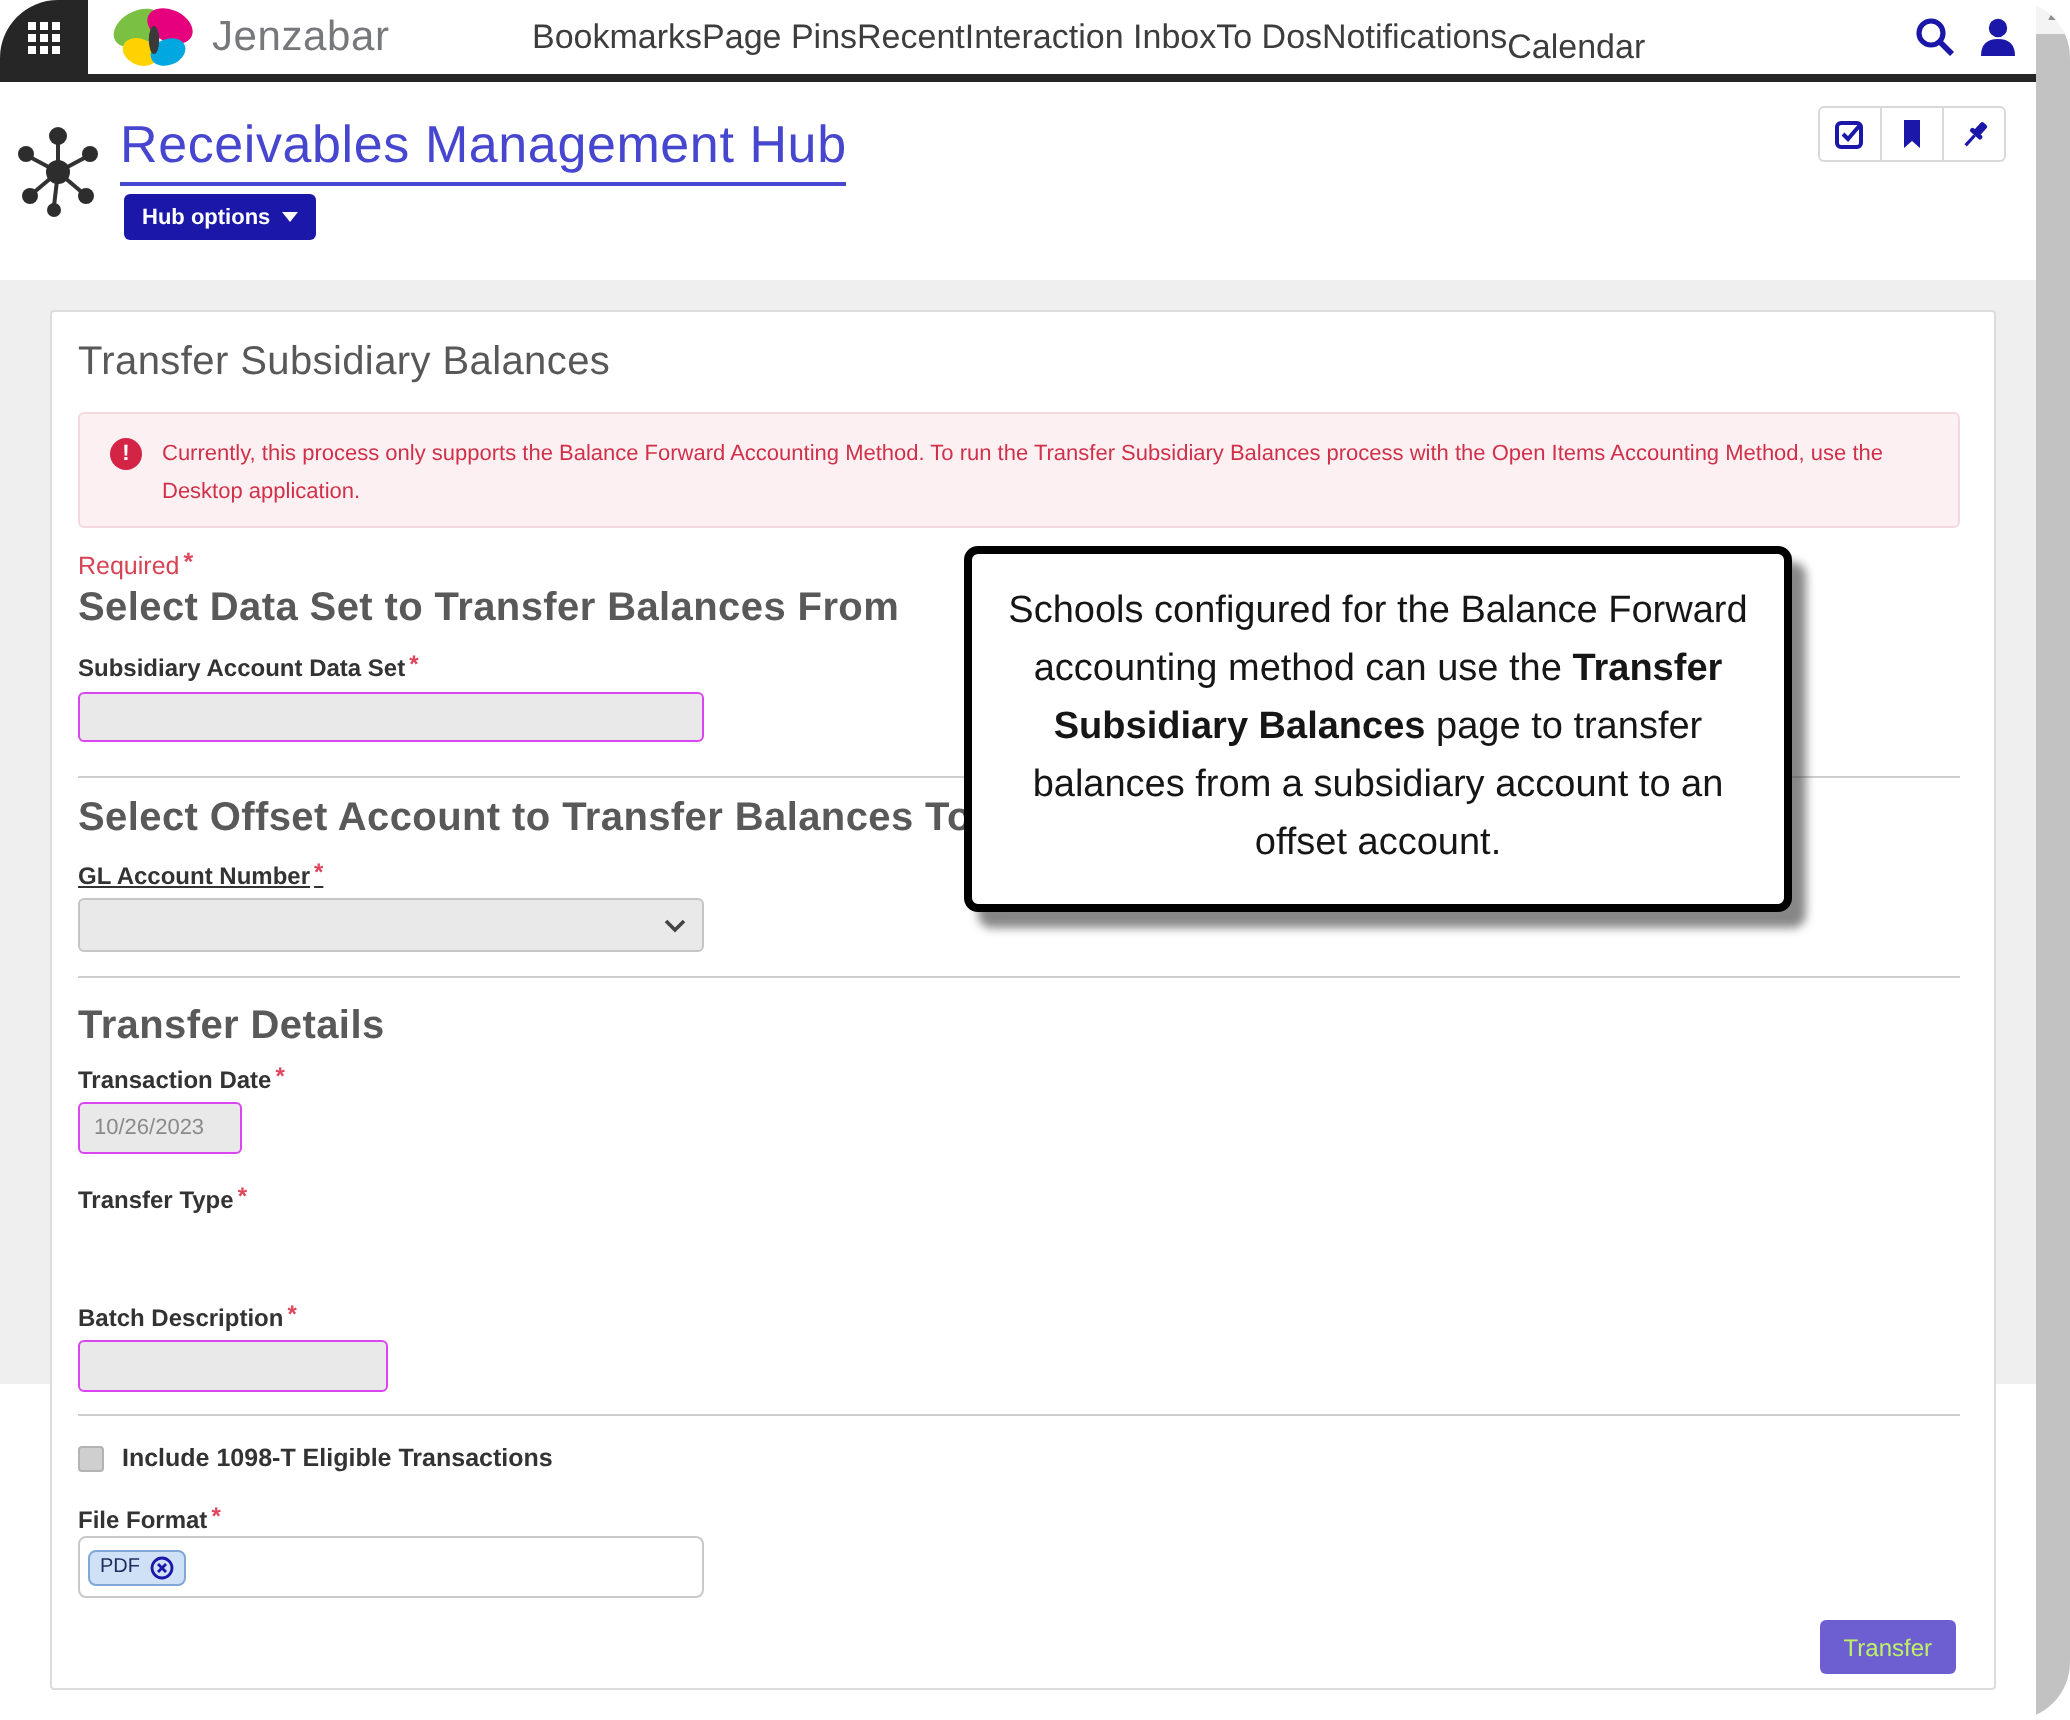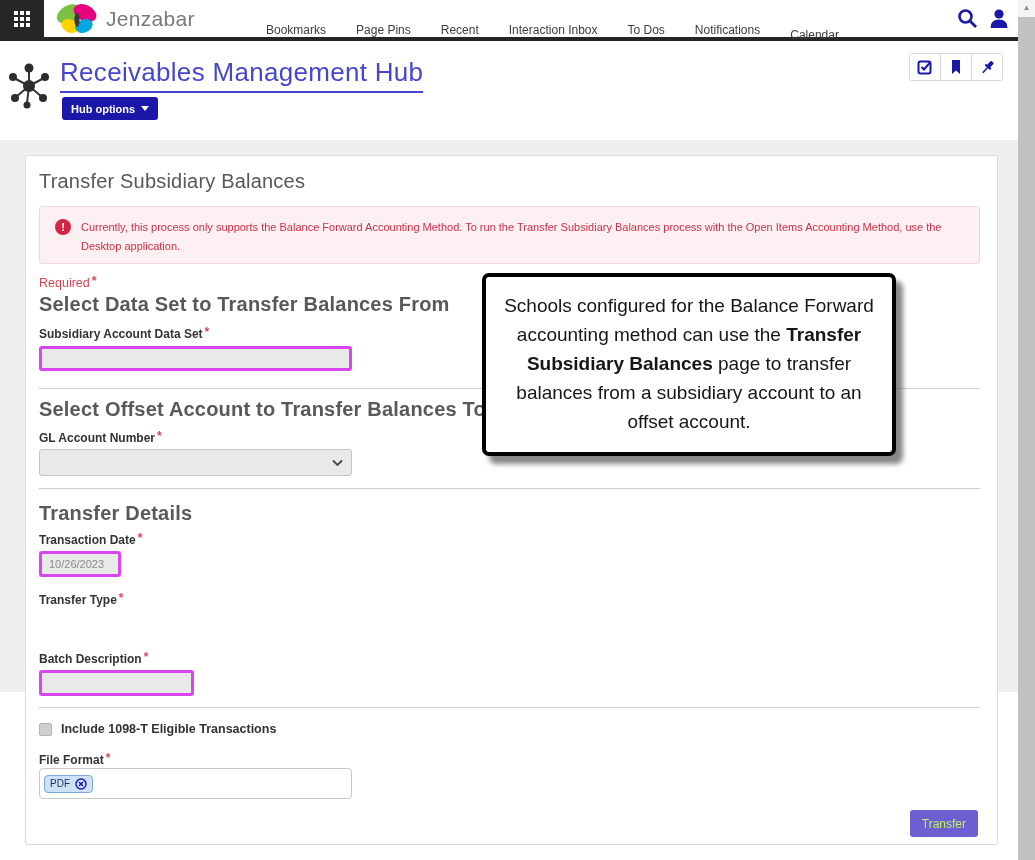--- a/index.html
+++ b/index.html
@@ -1,27 +1,27 @@
 <!DOCTYPE html>
 <html><head>
 <meta charset="utf-8">
 <style>
   * { margin:0; padding:0; box-sizing:border-box; }
   html,body { width:1035px; height:860px; }
   body { font-family:"Liberation Sans", sans-serif; background:#fff; }
-  .screen { position:relative; width:1035px; height:860px; overflow:hidden; background:#fff; }
+  .screen { position:relative; width:1035px; height:860px; overflow:hidden; background:#fff;border-radius:29px; }
 
   
   .topnav { position:absolute; top:0; left:0; width:1035px; height:41px; background:#fff; border-bottom:4px solid #262626; }
   .app-launcher { position:absolute; left:0; top:0; width:44px; height:37px; background:#262626; display:flex; align-items:center; justify-content:center; cursor:pointer; }
   .grid-icon { display:grid; grid-template-columns:repeat(3,4px); grid-template-rows:repeat(3,4px); gap:2px; }
   .grid-icon i { background:#fff; }
   .logo { position:absolute; left:52px; top:2px; display:flex; align-items:center; gap:4px; }
   .logo-text { font-size:21px; color:#77787b; letter-spacing:.3px; }
-  .navlinks { position:absolute; left:266px; top:0; height:37px; display:flex; align-items:flex-end; gap:30px; font-size:12px; color:#3d3d3d; }
+  .navlinks { position:absolute; left:266px; top:0; height:37px; display:flex; align-items:center; font-size:17px; color:#3d3d3d; }
   .navlinks span { cursor:pointer; white-space:nowrap; }
   .navlinks .shift-down { transform:translateY(5px); }
   .nav-icons { position:absolute; right:26px; top:0; height:37px; display:flex; align-items:center; gap:11px; }
 
   
   .pageheader { position:absolute; top:41px; left:0; width:886px; height:99px; background:#fff; }
   .hub-icon { position:absolute; left:5px; top:16px; }
   .hub-title { position:absolute; left:60px; top:16px; font-size:26px; color:#4746cf; border-bottom:2px solid #4746cf; padding-bottom:3px; letter-spacing:.3px; cursor:pointer; font-weight:400; }
   .hub-options { position:absolute; left:62px; top:56px; background:#1b18a9; color:#fff; border:none; border-radius:3px; height:23px; padding:0 9px; font-size:11px; font-weight:bold; font-family:"Liberation Sans",sans-serif; display:flex; align-items:center; gap:6px; cursor:pointer; }
   .caret-down { width:0; height:0; border-left:4px solid transparent; border-right:4px solid transparent; border-top:5px solid #fff; }
@@ -37,21 +37,21 @@
 
   .warning { position:absolute; left:13px; top:50px; width:941px; height:58px; background:#fcf0f2; border:1px solid #f3d9de; border-radius:3px; color:#d03049; font-size:11px; line-height:19px; padding:11px 24px 10px 41px; }
   .error-icon { position:absolute; left:15px; top:12px; width:16px; height:16px; border-radius:50%; background:#d42445; color:#fff; font-weight:bold; font-size:11px; display:flex; align-items:center; justify-content:center; }
 
   .required { position:absolute; left:13px; top:120px; color:#d84353; font-size:12.5px; }
   .h-section { position:absolute; left:13px; font-size:20px; color:#595959; letter-spacing:.2px;font-weight:bold; }
   .lbl { position:absolute; left:13px; font-size:12px; font-weight:bold; color:#333; }
   .ast { color:#e0455c; font-weight:bold; position:relative; top:-2px; margin-left:2px; }
   .divider { position:absolute; left:13px; width:941px; border-top:1px solid #cfcfcf; }
 
-  .inp { position:absolute; left:13px; background:#e9e9e9; border:3px solid #d946ef; border-radius:3px; font-size:11px; color:#8a8a8a; padding:0 7px; font-family:"Liberation Sans",sans-serif; }
+  .inp { position:absolute; left:13px; background:#e9e9e9; border:1px solid #d946ef; border-radius:3px; font-size:11px; color:#8a8a8a; padding:0 7px; font-family:"Liberation Sans",sans-serif; }
   .fakesel { position:absolute; left:13px; background:#e9e9e9; border:1px solid #c5c5c5; border-radius:3px; display:flex; align-items:center; font-size:12px; color:#4a4a4a; padding:0 8px; cursor:pointer; }
   .fakesel .chev { margin-left:auto; display:flex; }
 
   .chk { position:absolute; left:13px; top:567px; width:13px; height:13px; background:#cfcfcf; border:1px solid #b3b3b3; border-radius:2px; cursor:pointer; }
   .chk-lbl { position:absolute; left:35px; top:566px; font-size:12.5px; font-weight:bold; color:#333; }
 
   .fileformat { position:absolute; left:13px; top:612px; width:313px; height:31px; background:#fff; border:1px solid #c9c9c9; border-radius:4px; display:flex; align-items:center; padding:0 4px; }
   .chip { background:#cfe1f7; border:1px solid #7fa8d9; border-radius:4px; font-size:10px; font-weight:normal; color:#1a2c5b; padding:2px 5px; display:flex; align-items:center; gap:5px; }
   .chip svg { cursor:pointer; }
 
@@ -174,21 +174,21 @@
 
       <div class="required"><span>Required</span><span class="ast">*</span></div>
 
       <div class="h-section" style="top:137px;">Select Data Set to Transfer Balances From</div>
       <div class="lbl" style="top:171px;"><span>Subsidiary Account Data Set</span><span class="ast">*</span></div>
       <input class="inp" style="top: 190px; width: 313px; height: 25px;" readonly="" value="">
 
       <div class="divider" style="top:232px;"></div>
 
       <div class="h-section" style="top:242px;">Select Offset Account to Transfer Balances To</div>
-      <div class="lbl" style="top:275px;"><span>GL Account Number</span><span class="ast">*</span></div>
+      <div class="lbl" style="top:275px;text-decoration:underline;"><span>GL Account Number</span><span class="ast">*</span></div>
       <div class="fakesel" style="top:293px; width:313px; height:27px;">
         <span></span>
         <span class="chev">
           <svg width="11" height="8" viewBox="0 0 11 8">
               <polyline points="1,1.5 5.5,6 10,1.5" fill="none" stroke="#444" stroke-width="1.8"></polyline>
             </svg>
         </span>
       </div>
 
       <div class="divider" style="top:332px;"></div>

